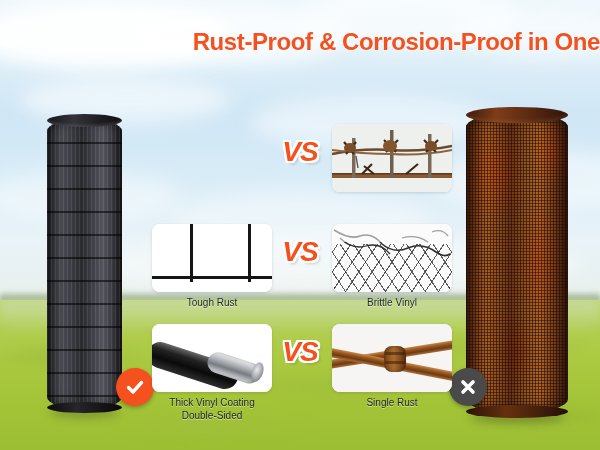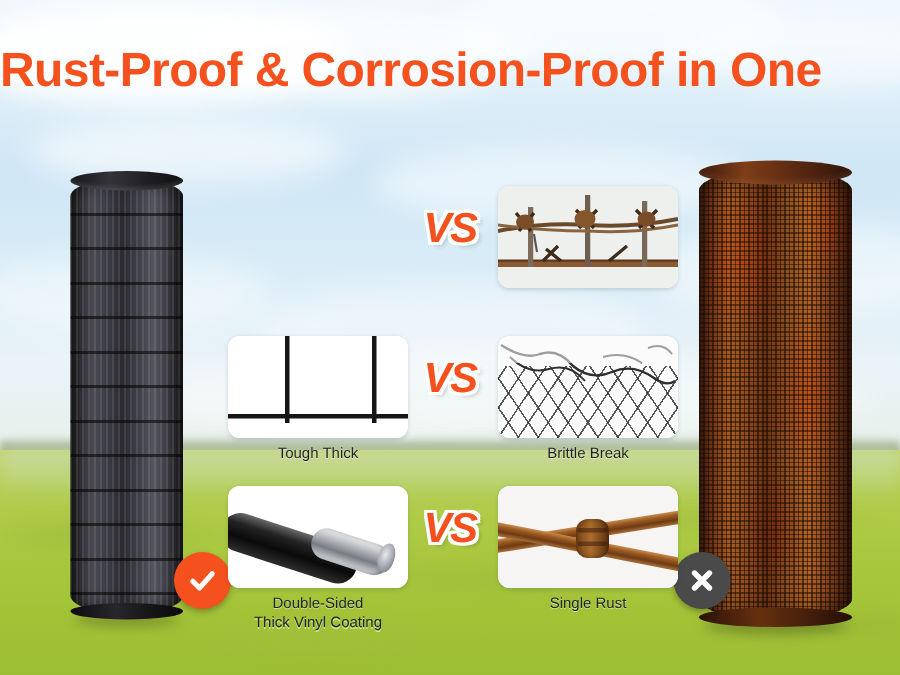--- a/index.html
+++ b/index.html
@@ -50,22 +50,22 @@
       radial-gradient(ellipse 120px 22px at 70px 40px, rgba(140,170,50,.35), transparent 70%),
       radial-gradient(ellipse 150px 20px at 330px 70px, rgba(150,180,60,.3), transparent 70%),
       radial-gradient(ellipse 130px 18px at 500px 30px, rgba(135,165,45,.3), transparent 70%),
       radial-gradient(ellipse 160px 24px at 210px 110px, rgba(160,190,70,.28), transparent 70%),
       radial-gradient(ellipse 110px 16px at 560px 100px, rgba(140,172,52,.3), transparent 70%);
     filter:blur(3px);
   }
 
   
   .title {
-    position:absolute; left:0; top:28px; width:600px; text-align:left;
-    font-size:32px; font-weight:bold; letter-spacing:-.4px;
+    position:absolute; left:0; top:28px; width:600px; text-align:right;
+    font-size:24px; font-weight:bold; letter-spacing:-.4px;
     color:#f4511e; white-space:nowrap;
     text-shadow:0 1px 0 rgba(255,255,255,.55);
   }
 
   
   .roll { position:absolute; }
 
   .roll-left { left:47px; top:119px; width:75px; height:290px; }
   .roll-left .body {
     position:absolute; inset:0; border-radius:36px/12px;
@@ -364,54 +364,54 @@
 
     <div class="row row-2" style="height:86px;">
       <div class="col col-left">
         <div class="card">
           <div class="art-grid">
             <div class="v1"></div>
               <div class="v2"></div>
               <div class="h1"></div>
           </div>
         </div>
-        <div class="caption">Tough Thick</div>
+        <div class="caption">Tough Rust</div>
       </div>
 
       <div class="vs">VS</div>
 
       <div class="col col-right">
         <div class="card">
           <div class="art-chain">
             <div class="net"></div>
             <svg width="120" height="68" viewBox="0 0 120 68" style="position:absolute;left:0;top:0;">
               <path d="M2 6 Q18 16 28 12 Q40 8 50 20 Q62 30 76 24 Q90 18 104 28 Q112 34 118 30" stroke="#2e2e2e" stroke-width="1.6" fill="none"></path>
               <path d="M8 14 Q20 26 34 22 Q48 18 58 30" stroke="#2e2e2e" stroke-width="1.3" fill="none"></path>
               <path d="M70 14 Q84 10 96 18" stroke="#2e2e2e" stroke-width="1.3" fill="none"></path>
               <path d="M100 8 Q110 4 116 12" stroke="#2e2e2e" stroke-width="1.3" fill="none"></path>
               <rect x="0" y="0" width="120" height="18" fill="#fbfbfb" opacity=".55"></rect>
             </svg>
           </div>
         </div>
-        <div class="caption">Brittle Break</div>
+        <div class="caption">Brittle Vinyl</div>
       </div>
     </div>
 
     <div class="row row-3" style="height:86px;">
       <div class="col col-left">
         <div class="card">
           <div class="art-vinyl">
             <div class="sheath"></div>
             <div class="core"></div>
             <div class="core-end"></div>
           </div>
         </div>
         <div class="caption">
+          <div>Thick Vinyl Coating</div>
           <div>Double-Sided</div>
-          <div>Thick Vinyl Coating</div>
         </div>
       </div>
 
       <div class="vs">VS</div>
 
       <div class="col col-right">
         <div class="card">
           <div class="art-rust">
             <div class="w w1"></div>
             <div class="w w2"></div>

